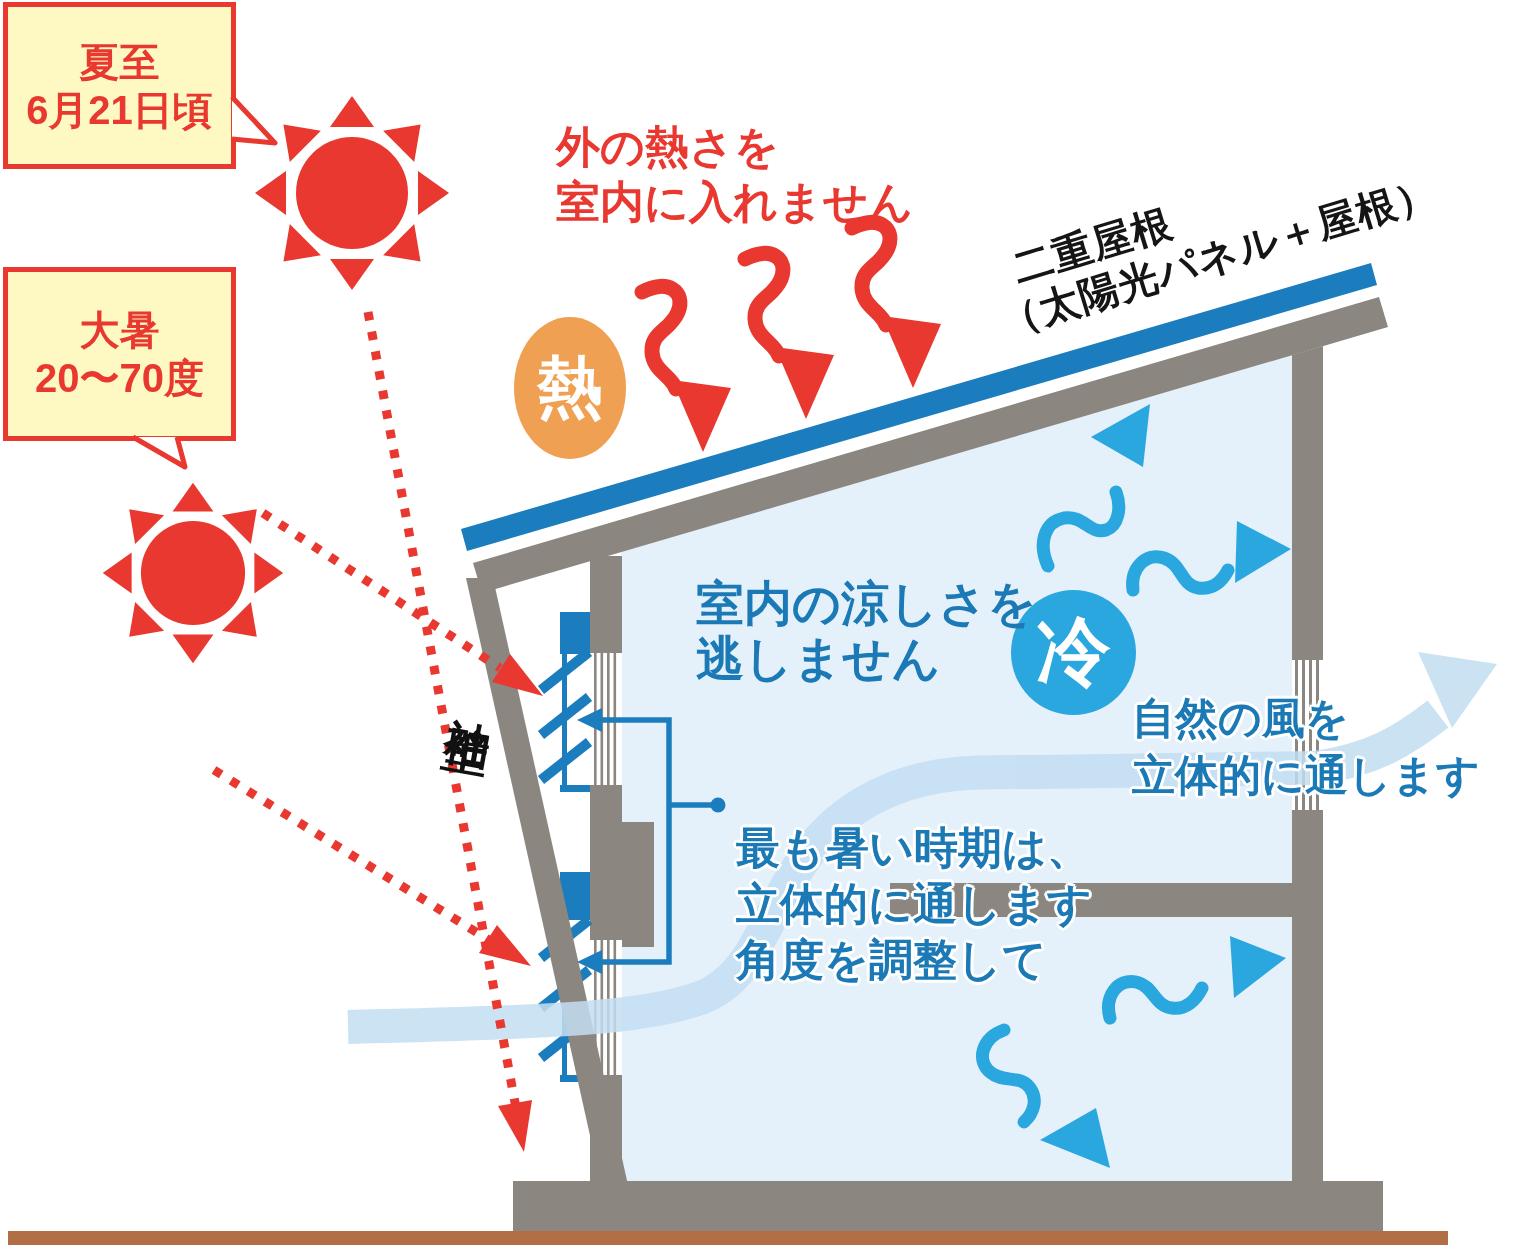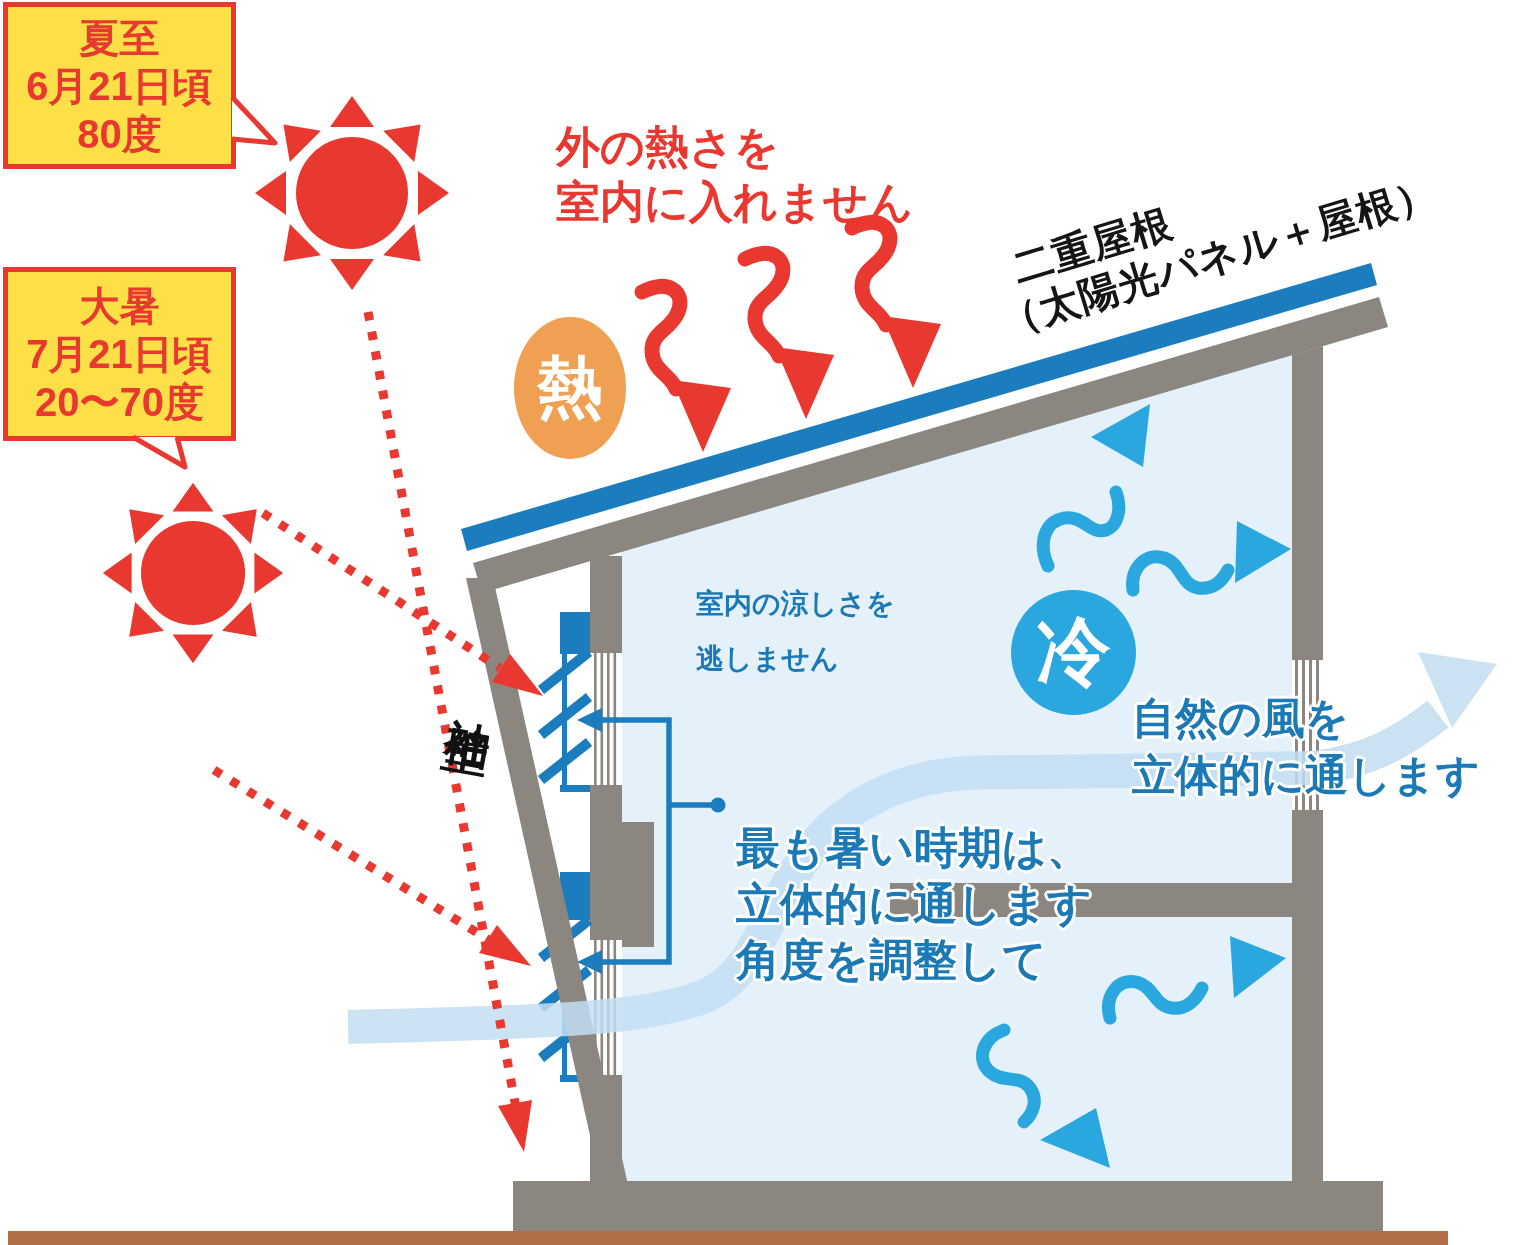--- a/index.html
+++ b/index.html
@@ -3,26 +3,26 @@
 <meta charset="utf-8">
 <style>
   html,body{margin:0;padding:0;background:#fff;}
   .stage{
     position:relative;width:1521px;height:1245px;overflow:hidden;background:#fff;
     font-family:"Liberation Sans","DejaVu Sans",sans-serif;font-weight:bold;
   }
   .stage svg{position:absolute;left:0;top:0;}
   .txt{position:absolute;white-space:nowrap;}
   .callout{
-    position:absolute;background:#fde047;border:5px solid #e8382f;color:#e8382f;
+    position:absolute;background:#fef9c3;border:5px solid #e8382f;color:#e8382f;
     text-align:center;font-size:40px;line-height:48px;box-sizing:border-box;
     display:flex;flex-direction:column;justify-content:center;
   }
   .red-note{color:#e8382f;font-size:44px;line-height:55px;margin-top:35px;}
-  .blue-note{color:#1b79b5;font-size:28px;line-height:56px;}
+  .blue-note{color:#1b79b5;font-size:48px;line-height:56px;}
   .outl{text-shadow:3px 0 0 #fff,-3px 0 0 #fff,0 3px 0 #fff,0 -3px 0 #fff,
         2px 2px 0 #fff,-2px 2px 0 #fff,2px -2px 0 #fff,-2px -2px 0 #fff;}
   .badge{
     position:absolute;border-radius:50%;color:#fff;display:flex;
     align-items:center;justify-content:center;
   }
   .rooflabel{
     position:absolute;color:#151515;font-size:40px;line-height:47px;
     transform:rotate(-17deg);transform-origin:0 0;letter-spacing:1px;
   }
@@ -173,29 +173,27 @@
       </g>
     </g>
 
     <use href="#sunshape" x="0" y="0" transform="translate(352,193)"></use>
     <use href="#sunshape" x="0" y="0" transform="translate(193,573) scale(0.93)"></use>
   </svg>
 
   <div class="callout" style="left:3px;top:2px;width:233px;height:167px;">
     <div>夏至</div>
     <div>6月21日頃</div>
-    <div>80度</div>
   </div>
   <svg class="tailsvg" style="left:231px;top:94px;" width="52" height="60">
     <path d="M1,3 L44,49 L1,45" fill="#fff" stroke="#e8382f" stroke-width="5" stroke-linejoin="round"></path>
   </svg>
 
   <div class="callout" style="left:3px;top:267px;width:233px;height:174px;">
     <div>大暑</div>
-    <div>7月21日頃</div>
     <div>20〜70度</div>
   </div>
   <svg class="tailsvg" style="left:128px;top:436px;" width="66" height="42">
     <path d="M5,1 L57,31 L49,1" fill="#fff" stroke="#e8382f" stroke-width="5" stroke-linejoin="round"></path>
   </svg>
 
   <div class="txt red-note" style="left:556px;top:84px;">
     <div>外の熱さを</div>
     <div>室内に入れません</div>
   </div>

